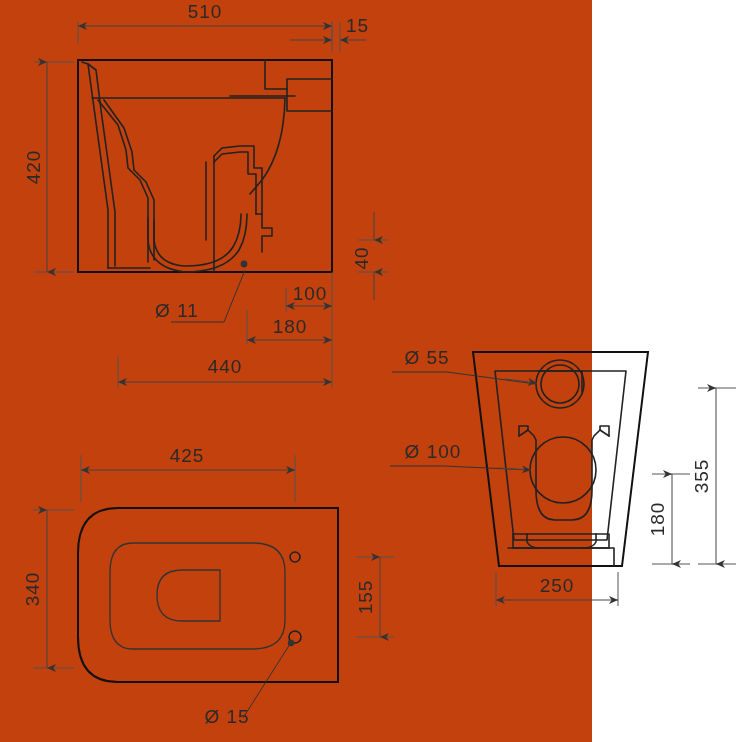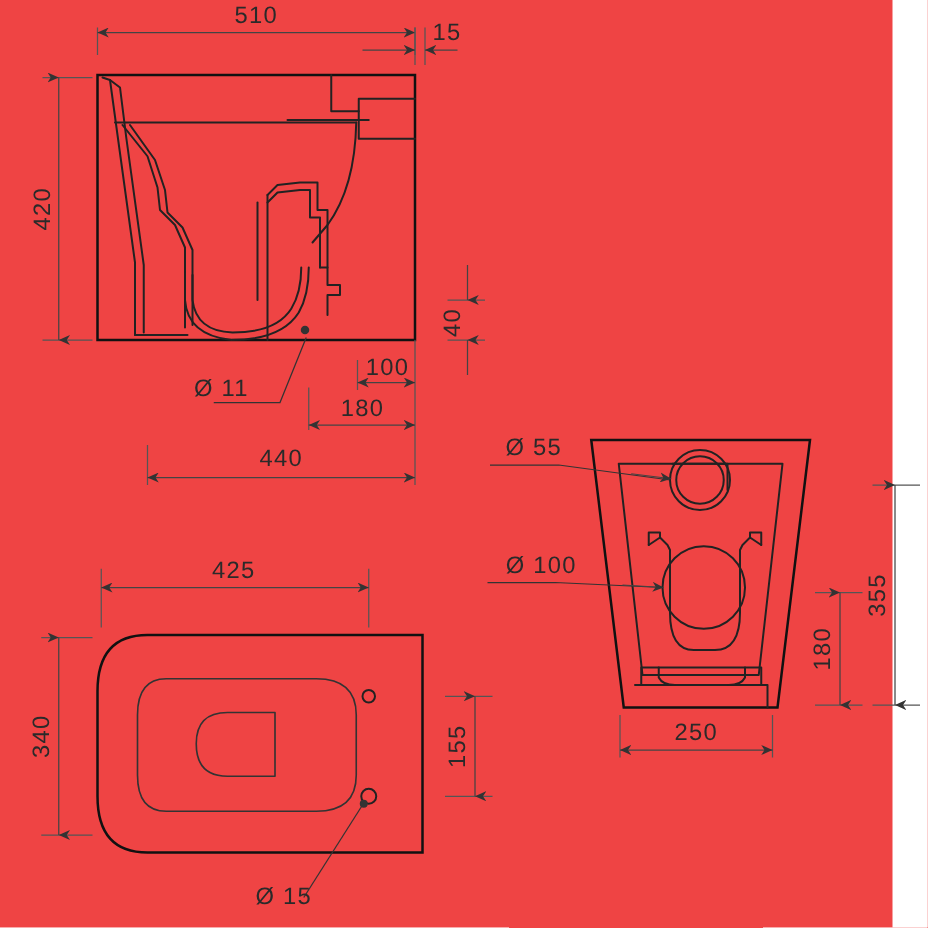--- a/index.html
+++ b/index.html
@@ -2,21 +2,21 @@
 <html><head>
 <meta charset="utf-8">
 <title>Toilet Pan Technical Drawing</title>
 <style>
   html,body{margin:0;padding:0;background:#ffffff;}
   body{
     width:742px;height:742px;overflow:hidden;
     font-family:"Liberation Sans", sans-serif;
     color:#1a1a1a;
   }
-  #sheet{position:relative;width:714px;height:742px;background:#ef4444;}
+  #sheet{position:relative;width:592px;height:742px;background:#c2410c;}
   svg#drawing{position:absolute;left:0;top:0;width:742px;height:742px;}
   .obj{fill:none;stroke:#111111;stroke-width:2;stroke-linejoin:miter;stroke-linecap:butt;}
   .obj-thin{fill:none;stroke:#333333;stroke-width:1.3;stroke-linejoin:round;stroke-linecap:round;}
   .obj-med{fill:none;stroke:#222222;stroke-width:1.6;stroke-linejoin:round;stroke-linecap:round;}
   .dim{fill:none;stroke:#444444;stroke-width:1;stroke-linecap:butt;}
   .ext{fill:none;stroke:#555555;stroke-width:1;stroke-linecap:butt;}
   .leader{fill:none;stroke:#333333;stroke-width:1;}
   .arrow{fill:#333333;stroke:none;}
   .dimtext{
     font-family:"Liberation Sans", sans-serif;

